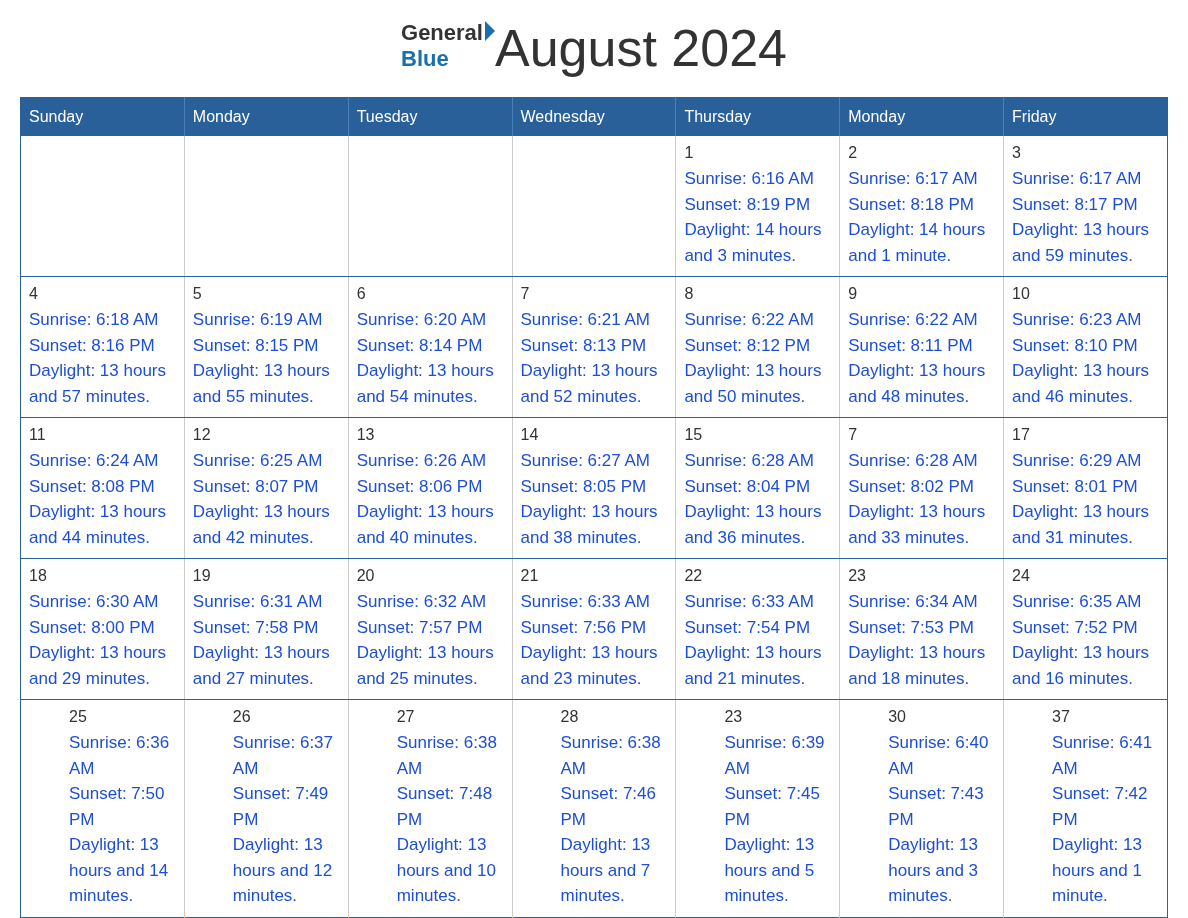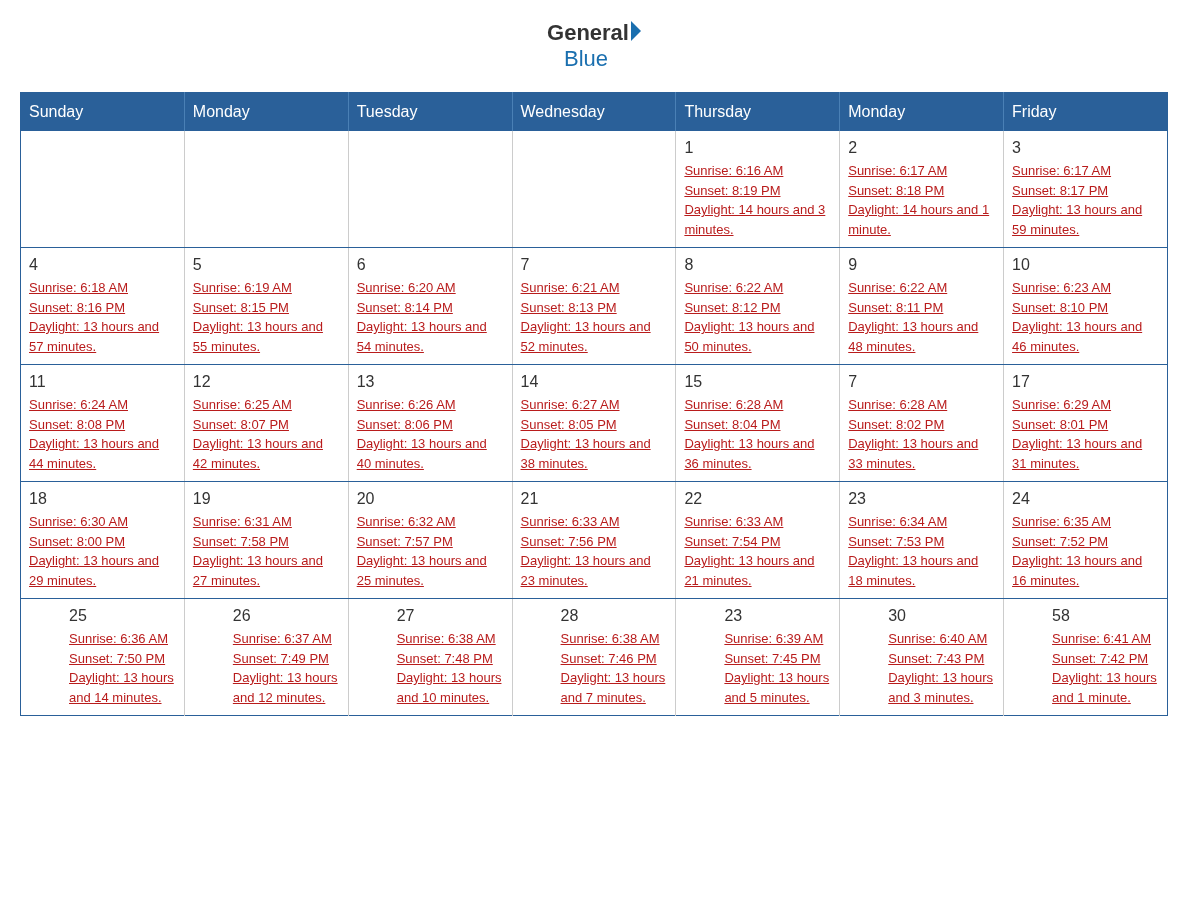--- a/index.html
+++ b/index.html
@@ -34,22 +34,22 @@
       display: flex;
       flex-direction: column;
     }
     .logo-line1 {
       display: flex;
       align-items: center;
     }
     .logo-line2 {
       color: #1a6faf;
       font-size: 22px;
-      font-weight: normal;
-      margin-left: 17px;
+      font-weight: bold;
+      margin-left: 0;
     }
     .title-section {
       text-align: right;
     }
     .month-title {
       font-size: 52px;
       font-weight: normal;
       color: #333;
       line-height: 1.1;
     }
@@ -94,41 +94,41 @@
       padding-left: 48px;
     }
     .day-number {
       font-size: 16px;
       font-weight: normal;
       color: #333;
       display: block;
       margin-bottom: 4px;
     }
     .day-info {
-      font-size: 13px;
+      font-size: 17px;
       line-height: 1.5;
-      color: #b91c1c;
-      text-decoration: underline;
+      color: #1d4ed8;
     }
     .empty-cell {
       background: #fff;
     }
   </style>
 </head>
 <body>
 
 <div class="header">
   <div class="logo-container">
     <div class="logo-line1">
       <span class="logo-text-general">General</span>
       <div class="logo-arrow"></div>
     </div>
     <span class="logo-line2">Blue</span>
   </div>
   <div class="title-section">
+    <div class="month-title">August 2024</div>
   </div>
 </div>
 
 <table class="calendar">
   <thead>
     <tr>
     <th>Sunday</th>
         <th>Monday</th>
         <th>Tuesday</th>
         <th>Wednesday</th>
@@ -265,18 +265,18 @@
         </td>
         <td>
           <span class="day-number">23</span>
           <div class="day-info">Sunrise: 6:39 AM<br>Sunset: 7:45 PM<br>Daylight: 13 hours and 5 minutes.</div>
         </td>
         <td>
           <span class="day-number">30</span>
           <div class="day-info">Sunrise: 6:40 AM<br>Sunset: 7:43 PM<br>Daylight: 13 hours and 3 minutes.</div>
         </td>
         <td>
-          <span class="day-number">58</span>
+          <span class="day-number">37</span>
           <div class="day-info">Sunrise: 6:41 AM<br>Sunset: 7:42 PM<br>Daylight: 13 hours and 1 minute.</div>
         </td>
       </tr>
     </tbody>
 </table>
 
 </body></html>

